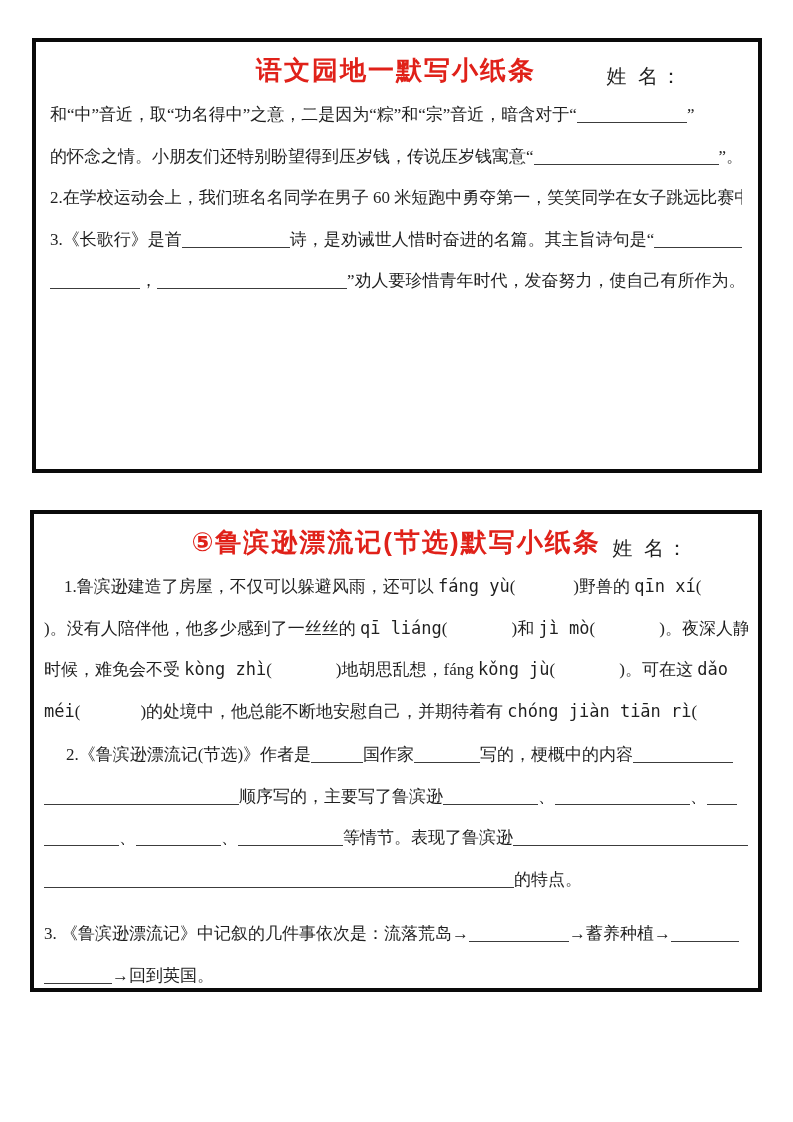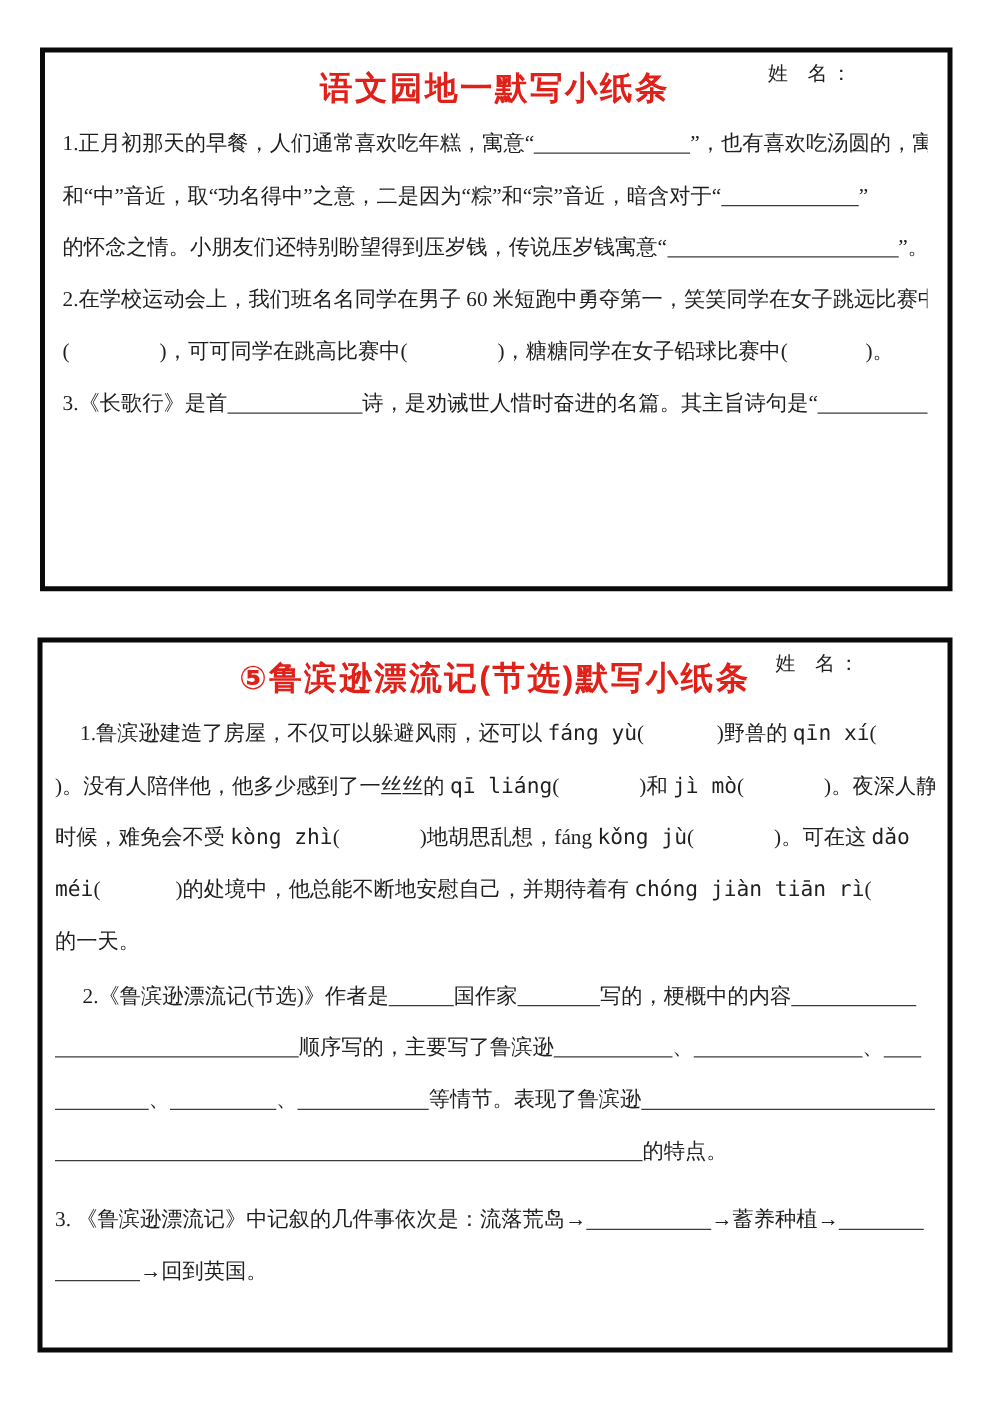--- a/index.html
+++ b/index.html
@@ -20,44 +20,44 @@
     box-sizing:border-box;
     border:4px solid var(--border);
     background:var(--background);
   }
   .panel-1{
     width:730px;height:435px;
     margin:38px 0 0 32px;
     padding:10px 16px 0 14px;
   }
   .panel-2{
-    width:732px;height:572px;
+    width:732px;height:482px;
     margin:37px 0 0 30px;
     padding:10px 10px 12px 10px;
   }
   .panel-head{
     position:relative;
     height:38px;
     text-align:center;
   }
   .panel-title{
     display:inline-block;
     margin:0;
     font-family:"Liberation Sans","DejaVu Sans",sans-serif;
     font-weight:bold;
     font-size:26px;
     line-height:36px;
     letter-spacing:2px;
     color:var(--title-red);
   }
   .name-label{
     position:absolute;
-    right:58px;bottom:20px;
-    font-family:Liberation Mono, monospace;
-    font-size:16px;
+    right:58px;bottom:0;
+    font-family:Liberation Sans, sans-serif;
+    font-size:20px;
     letter-spacing:3px;
     color:var(--text);
   }
   .lines{margin-top:4px;}
   .line{
     height:41.5px;
     line-height:41.5px;
     font-size:17px;
     color:var(--text);
     white-space:nowrap;
@@ -82,40 +82,38 @@
 <body>
 
 <div class="page">
 
   <section class="panel panel-1">
     <header class="panel-head">
       <h1 class="panel-title">语文园地一默写小纸条</h1>
       <span class="name-label">姓 名：</span>
     </header>
     <div class="lines">
-        <div class="line"><span>1.正月初那天的早餐，人们通常喜欢吃年糕，寓意“</span><span class="blank" style="width: 125px;"></span><span>”，也有喜欢吃汤圆的，寓</span></div>
         <div class="line"><span>和“中”音近，取“功名得中”之意，二是因为“粽”和“宗”音近，暗含对于“</span><span class="blank" style="width: 110px;"></span><span>”</span></div>
         <div class="line"><span>的怀念之情。小朋友们还特别盼望得到压岁钱，传说压岁钱寓意“</span><span class="blank" style="width: 185px;"></span><span>”。</span></div>
         <div class="line"><span>2.在学校运动会上，我们班名名同学在男子 60 米短跑中勇夺第一，笑笑同学在女子跳远比赛中</span></div>
-        <div class="line"><span>(</span><span class="gap" style="width: 72px;"></span><span>)，可可同学在跳高比赛中(</span><span class="gap" style="width: 72px;"></span><span>)，糖糖同学在女子铅球比赛中(</span><span class="gap" style="width: 62px;"></span><span>)。</span></div>
         <div class="line"><span>3.《长歌行》是首</span><span class="blank" style="width: 108px;"></span><span>诗，是劝诫世人惜时奋进的名篇。其主旨诗句是“</span><span class="blank" style="width: 100px;"></span></div>
+        <div class="line"><span class="blank" style="width: 90px;"></span><span>，</span><span class="blank" style="width: 190px;"></span><span>”劝人要珍惜青年时代，发奋努力，使自己有所作为。</span></div>
       </div>
   </section>
 
   <section class="panel panel-2">
     <header class="panel-head">
       <h1 class="panel-title">⑤鲁滨逊漂流记(节选)默写小纸条</h1>
       <span class="name-label">姓 名：</span>
     </header>
     <div class="lines">
         <div class="line" style="padding-left: 20px;"><span>1.鲁滨逊建造了房屋，不仅可以躲避风雨，还可以 </span><span class="pinyin">fáng yù</span><span>(</span><span class="gap" style="width: 58px;"></span><span>)野兽的 </span><span class="pinyin">qīn xí</span><span>(</span></div>
         <div class="line"><span>)。没有人陪伴他，他多少感到了一丝丝的 </span><span class="pinyin">qī liáng</span><span>(</span><span class="gap" style="width: 64px;"></span><span>)和 </span><span class="pinyin">jì mò</span><span>(</span><span class="gap" style="width: 64px;"></span><span>)。夜深人静的</span></div>
         <div class="line"><span>时候，难免会不受 </span><span class="pinyin">kòng zhì</span><span>(</span><span class="gap" style="width: 64px;"></span><span>)地胡思乱想，fáng </span><span class="pinyin">kǒng jù</span><span>(</span><span class="gap" style="width: 64px;"></span><span>)。可在这 </span><span class="pinyin">dǎo</span></div>
         <div class="line"><span class="pinyin">méi</span><span>(</span><span class="gap" style="width: 60px;"></span><span>)的处境中，他总能不断地安慰自己，并期待着有 </span><span class="pinyin">chóng jiàn tiān rì</span><span>(</span><span class="gap" style="width: 60px;"></span><span>)</span></div>
-        <div class="line"><span>的一天。</span></div>
         <div class="line" style="padding-left: 22px; margin-top: 2px;"><span>2.《鲁滨逊漂流记(节选)》作者是</span><span class="blank" style="width: 52px;"></span><span>国作家</span><span class="blank" style="width: 66px;"></span><span>写的，梗概中的内容</span><span class="blank" style="width: 100px;"></span></div>
         <div class="line"><span class="blank" style="width: 195px;"></span><span>顺序写的，主要写了鲁滨逊</span><span class="blank" style="width: 95px;"></span><span>、</span><span class="blank" style="width: 135px;"></span><span>、</span><span class="blank" style="width: 30px;"></span></div>
         <div class="line"><span class="blank" style="width: 75px;"></span><span>、</span><span class="blank" style="width: 85px;"></span><span>、</span><span class="blank" style="width: 105px;"></span><span>等情节。表现了鲁滨逊</span><span class="blank" style="width: 235px;"></span></div>
         <div class="line"><span class="blank" style="width: 470px;"></span><span>的特点。</span></div>
         <div class="line" style="margin-top: 13px;"><span>3. 《鲁滨逊漂流记》中记叙的几件事依次是：流落荒岛→</span><span class="blank" style="width: 100px;"></span><span>→蓄养种植→</span><span class="blank" style="width: 68px;"></span></div>
         <div class="line"><span class="blank" style="width: 68px;"></span><span>→回到英国。</span></div>
       </div>
   </section>
 
 </div>

